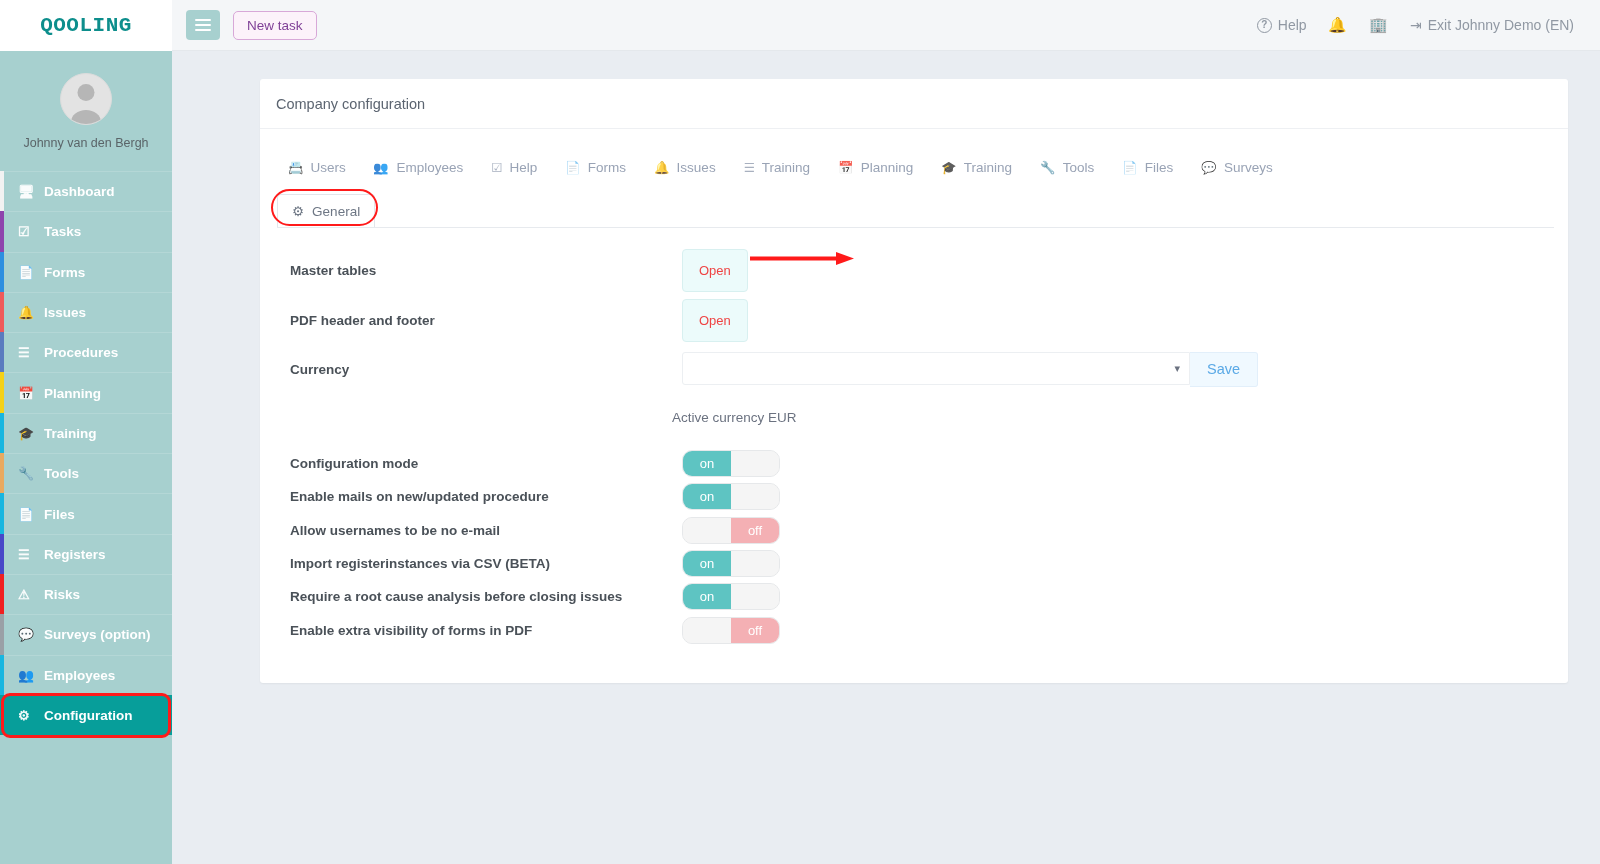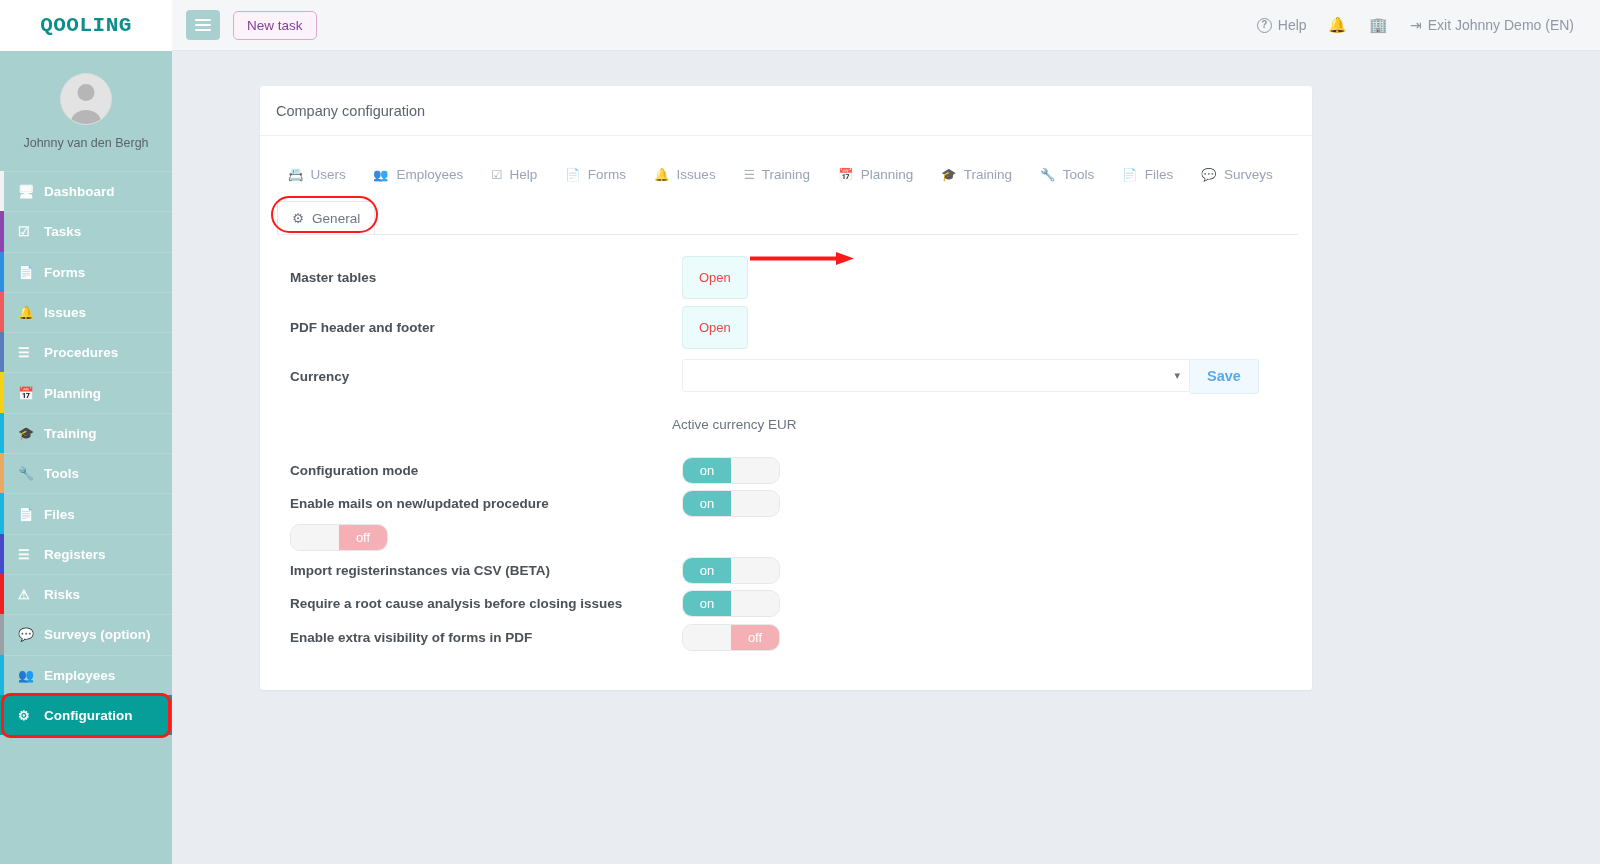--- a/index.html
+++ b/index.html
@@ -101,24 +101,23 @@
     color: #9098a3; font-size: 14px; display: flex; align-items: center; gap: 6px;
     cursor: pointer;
   }
   .circ-q {
     width: 15px; height: 15px; border: 1.5px solid #9098a3; border-radius: 50%;
     font-size: 10px; line-height: 12px; text-align: center; font-weight: 700;
   }
   .ic { color: #9098a3; font-size: 15px; cursor: pointer; }
   .card {
     position: absolute; left: 88px; top: 79px;
-    width: 1052px; min-height: 604px;
+    width: 1308px; min-height: 604px;
     background: #ffffff; border-radius: 3px;
     box-shadow: 0 1px 2px rgba(0,0,0,.05);
-    margin-top: 7px;
   }
   .card-head {
     padding: 17px 0 16px 16px; font-size: 14.5px; color: #5b6470;
     border-bottom: 1px solid #eef0f3;
   }
   .card-body { padding: 22px 0 0 0; position: relative; }
 
   .tabs {
     display: flex; align-items: center; gap: 0;
     padding: 0 0 0 14px; flex-wrap: wrap;
@@ -168,21 +167,21 @@
     position: relative; cursor: pointer;
   }
   .sel-box { position: relative; }
   .sel-caret {
     position: absolute; right: 10px; top: 50%; transform: translateY(-55%);
     color: #6b7280; font-size: 11px; pointer-events: none;
   }
   .btn-save {
     background: #f0f9ff; border: 1px solid #e2effa; border-left: none;
     color: #5aa9e6; font-size: 14.5px; padding: 0 17px;
-    border-radius: 0 3px 3px 0; cursor: pointer; line-height: 33px; font-weight: bold;
+    border-radius: 0 3px 3px 0; cursor: pointer; line-height: 33px;
   }
   .active-cur {
     padding-left: 412px; margin-top: 18px;
     font-size: 13.5px; color: #6b7280;
   }
 
   .toggle-rows { margin-top: 22px; }
   .trow {
     display: flex; align-items: center; padding: 0 0 0 30px; height: 33.3px;
   }
@@ -416,20 +415,21 @@
                 </div>
               </div>
               <div class="trow">
                 <div class="tlabel">Enable mails on new/updated procedure</div>
                 <div class="switch">
                   <div class="sw-half sw-on">on</div>
                   <div class="sw-half sw-blank"></div>
                 </div>
               </div>
               <div class="trow">
+                <div class="tlabel">Allow usernames to be no e-mail</div>
                 <div class="switch">
                   <div class="sw-half sw-blank"></div>
                   <div class="sw-half sw-off">off</div>
                 </div>
               </div>
               <div class="trow">
                 <div class="tlabel">Import registerinstances via CSV (BETA)</div>
                 <div class="switch">
                   <div class="sw-half sw-on">on</div>
                   <div class="sw-half sw-blank"></div>

